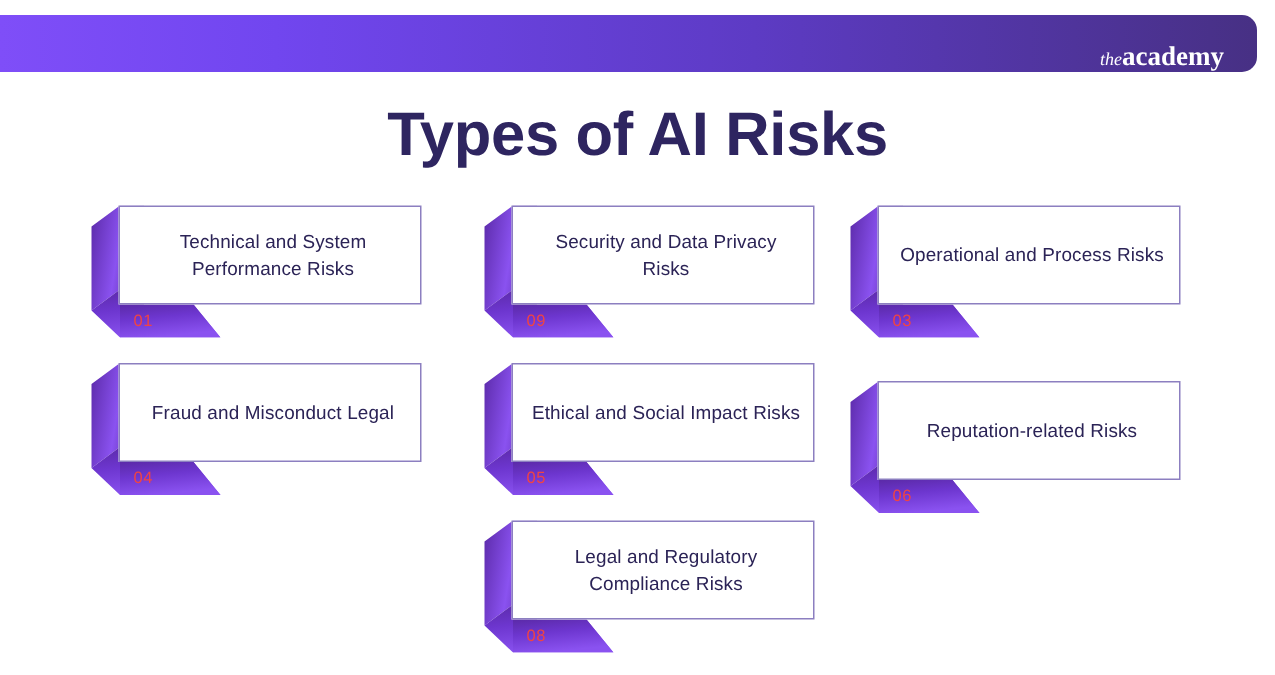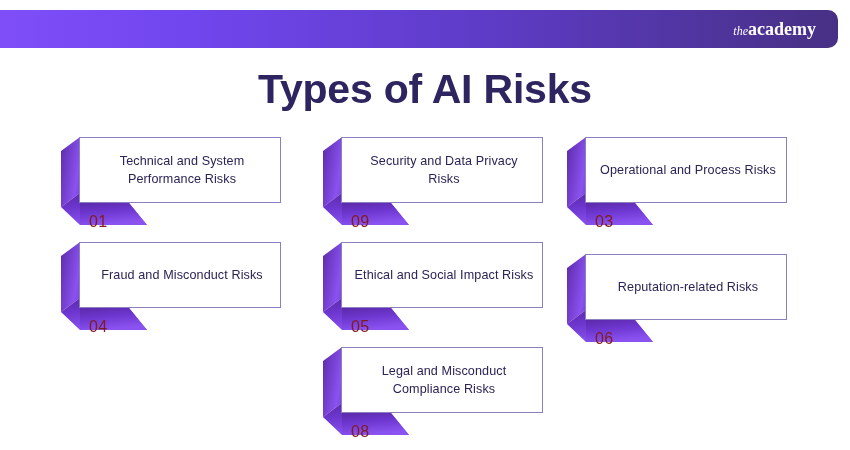--- a/index.html
+++ b/index.html
@@ -11,21 +11,21 @@
   }
   #root { position:relative; width:850px; height:450px; background:#fff; }
 
   
   .header-bar {
     position:absolute; left:0; top:10px;
     width:838px; height:38px;
     background:linear-gradient(90deg,#7f4ef8 0%, #7146ef 22%, #5d3bc4 60%, #473084 100%);
     border-top-right-radius:10px;
     border-bottom-right-radius:10px;
-    display:flex; align-items:center; justify-content:flex-end;
+    display:flex; align-items:flex-end; justify-content:flex-end;
   }
   .brand {
     color:#ffffff;
     font-family:"Liberation Serif", serif;
     font-size:18px;
     letter-spacing:0px;
     margin-right:22px;
     white-space:nowrap;
     display:flex; align-items:baseline;
   }
@@ -64,24 +64,24 @@
     letter-spacing:0.1px;
   }
   .ribbon {
     position:absolute; left:0; top:0;
     width:110px; height:88px;
     pointer-events:none;
   }
   .card-num {
     position:absolute;
     left:30px; top:66px;
-    width:50px; height:38px;
+    width:50px; height:21px;
     display:flex; align-items:center;
-    color:#7f1d1d;
-    font-size:16px;
+    color:#ef4444;
+    font-size:11px;
     font-weight:500;
     letter-spacing:0.4px;
   }
 </style>
 </head>
 <body>
 
 <div id="root">
 
   <div class="header-bar">
@@ -175,21 +175,21 @@
           <stop offset="0%" stop-color="#5b2aa8"></stop>
           <stop offset="45%" stop-color="#6d36cf"></stop>
           <stop offset="100%" stop-color="#8a52f0"></stop>
         </linearGradient>
       </defs>
       <path d="M 21 0 L 37 0 L 37 66 L 21 88 L 21 56 L 2 70 L 2 14 Z" fill="url(#rg3)"></path>
       <path d="M 21 56 L 2 70 L 21 88 L 88 88 L 70 66 L 21 66 Z" fill="url(#rg3b)"></path>
       <path d="M 21 66 L 70 66 L 88 88 L 21 88 Z" fill="url(#rg3b)"></path>
     </svg>
     <div class="card-box">
-      <span class="card-label">Fraud and Misconduct Risks</span>
+      <span class="card-label">Fraud and Misconduct Legal</span>
     </div>
     <div class="card-num">04</div>
   </div>
       <div class="card" style="left: 321px; top: 242px;">
     <svg class="ribbon" viewBox="0 0 110 88" width="110" height="88">
       <defs>
         <linearGradient id="rg4" x1="0" y1="0" x2="1" y2="0.4">
           <stop offset="0%" stop-color="#5b2aa8"></stop>
           <stop offset="55%" stop-color="#8a52f0"></stop>
           <stop offset="100%" stop-color="#5b2aa8"></stop>
@@ -244,19 +244,19 @@
           <stop offset="0%" stop-color="#5b2aa8"></stop>
           <stop offset="45%" stop-color="#6d36cf"></stop>
           <stop offset="100%" stop-color="#8a52f0"></stop>
         </linearGradient>
       </defs>
       <path d="M 21 0 L 37 0 L 37 66 L 21 88 L 21 56 L 2 70 L 2 14 Z" fill="url(#rg6)"></path>
       <path d="M 21 56 L 2 70 L 21 88 L 88 88 L 70 66 L 21 66 Z" fill="url(#rg6b)"></path>
       <path d="M 21 66 L 70 66 L 88 88 L 21 88 Z" fill="url(#rg6b)"></path>
     </svg>
     <div class="card-box">
-      <span class="card-label">Legal and Misconduct Compliance Risks</span>
+      <span class="card-label">Legal and Regulatory Compliance Risks</span>
     </div>
     <div class="card-num">08</div>
   </div>
     </div>
 
 </div>
 
 </body></html>

